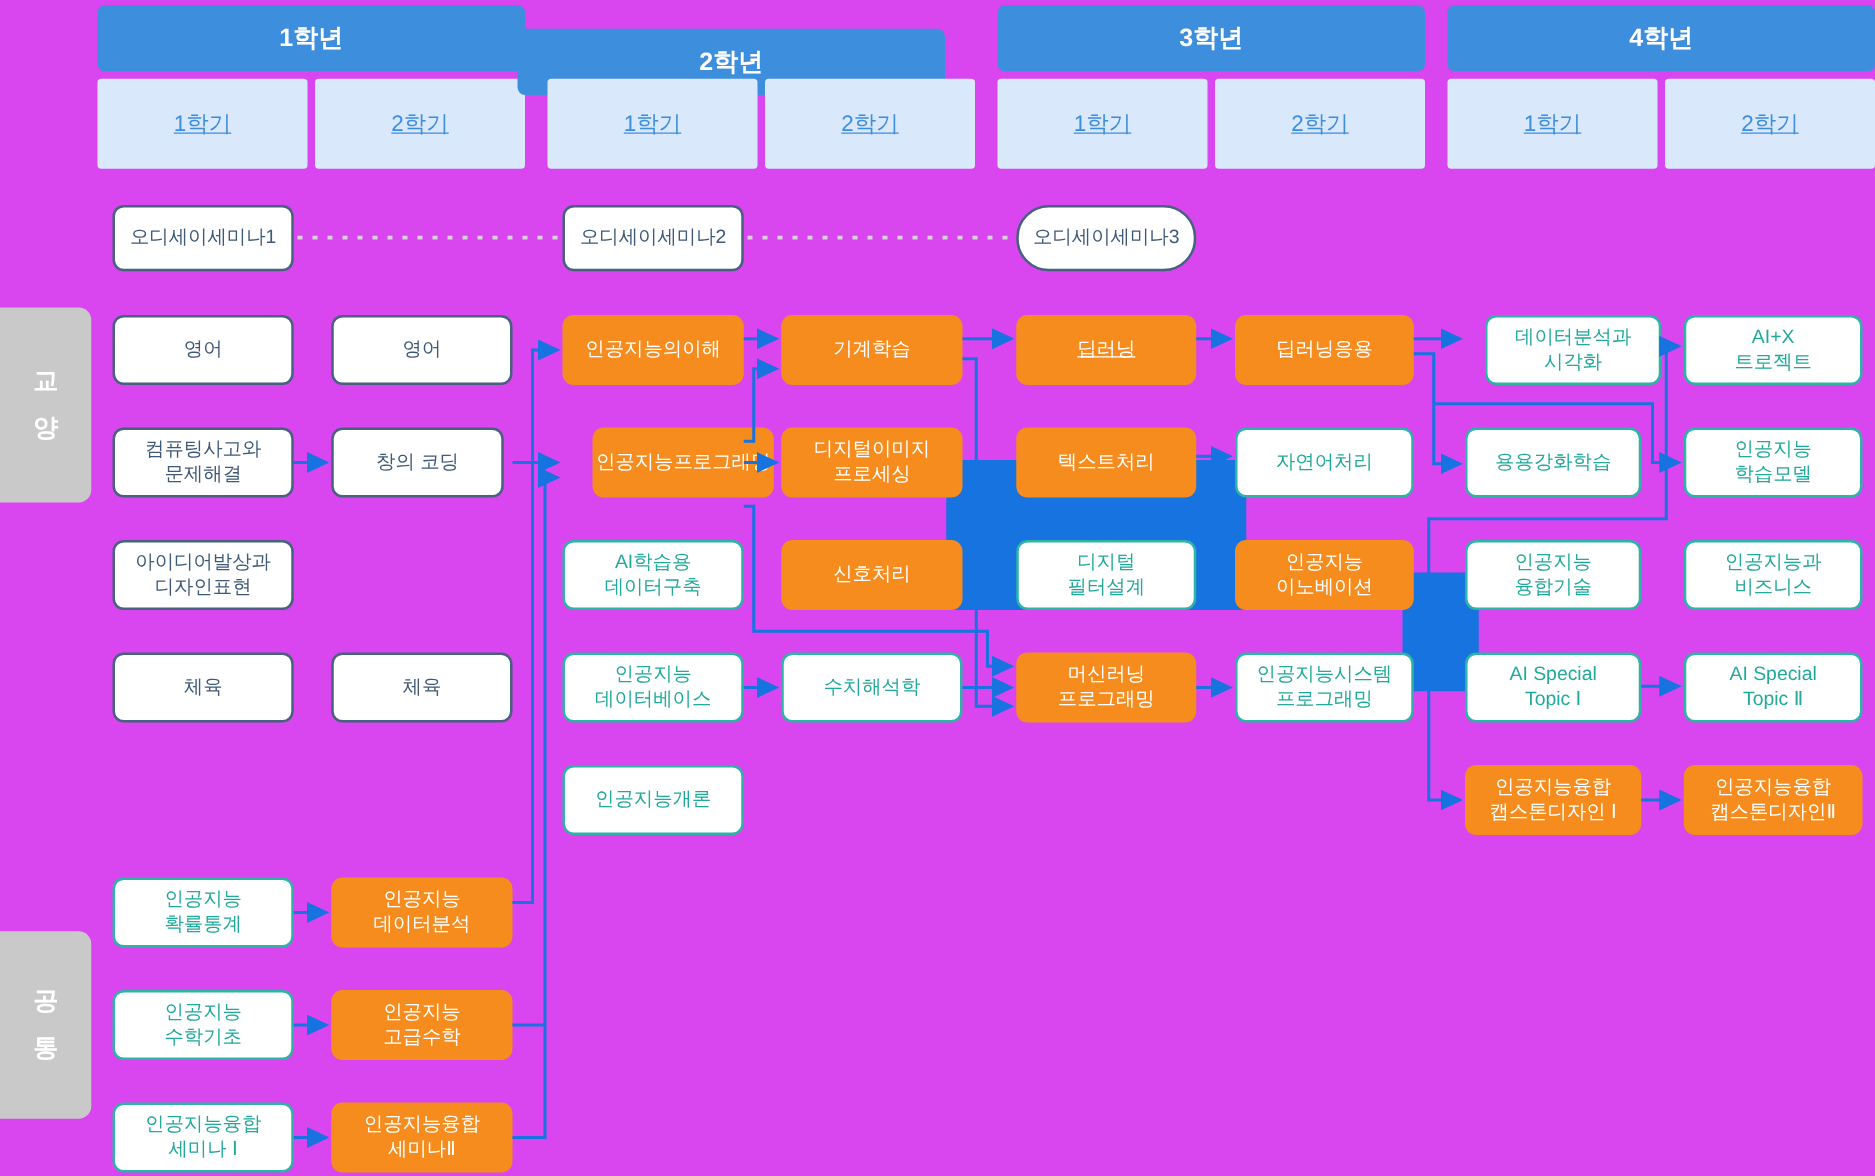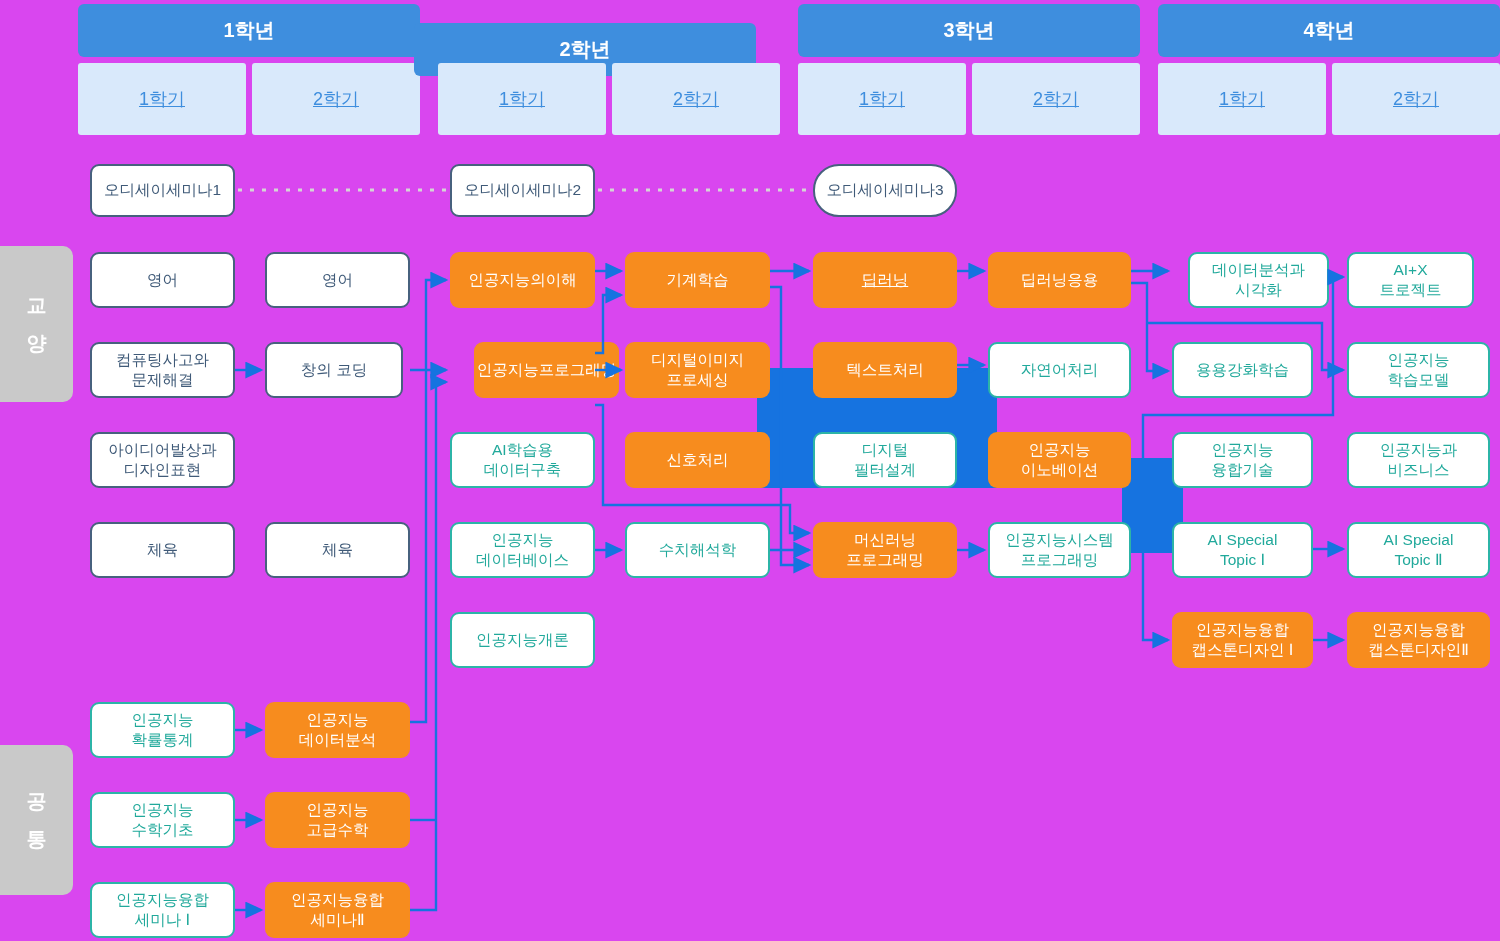--- a/index.html
+++ b/index.html
@@ -111,21 +111,21 @@
 프로그래밍</div>
       <div class="course com" style="left: 1172px; top: 252px; width: 141px; height: 56px; margin-left: 16px;">데이터분석과
 시각화</div>
       <div class="course com" style="left: 1172px; top: 342px; width: 141px; height: 56px;">용용강화학습</div>
       <div class="course com" style="left: 1172px; top: 432px; width: 141px; height: 56px;">인공지능
 융합기술</div>
       <div class="course com" style="left: 1172px; top: 522px; width: 141px; height: 56px;">AI Special
 Topic Ⅰ</div>
       <div class="course core" style="left: 1172px; top: 612px; width: 141px; height: 56px;">인공지능융합
 캡스톤디자인 Ⅰ</div>
-      <div class="course com" style="left: 1347px; top: 252px; width: 127px; height: 56px;">AI+X
+      <div class="course com" style="left: 1347px; top: 252px; width: 143px; height: 56px;">AI+X
 트로젝트</div>
       <div class="course com" style="left: 1347px; top: 342px; width: 143px; height: 56px;">인공지능
 학습모델</div>
       <div class="course com" style="left: 1347px; top: 432px; width: 143px; height: 56px;">인공지능과
 비즈니스</div>
       <div class="course com" style="left: 1347px; top: 522px; width: 143px; height: 56px;">AI Special
 Topic Ⅱ</div>
       <div class="course core" style="left: 1347px; top: 612px; width: 143px; height: 56px;">인공지능융합
 캡스톤디자인Ⅱ</div>
     </div>

